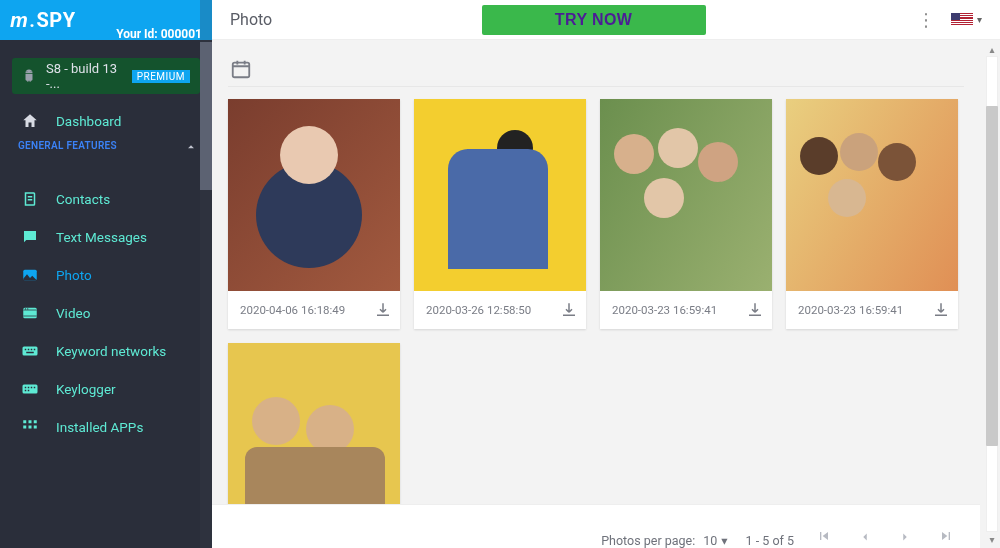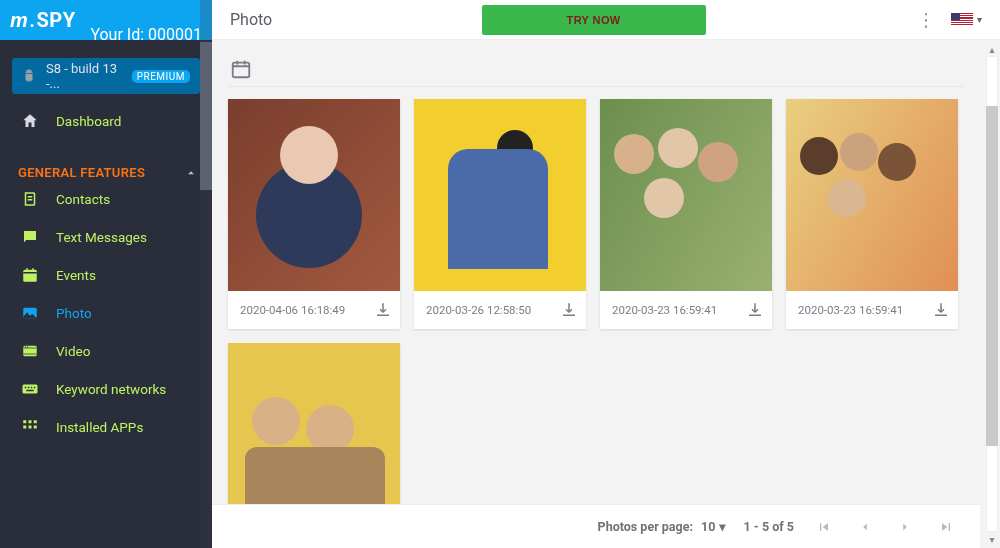--- a/index.html
+++ b/index.html
@@ -5,38 +5,38 @@
   * { box-sizing: border-box; margin: 0; padding: 0; }
   html, body { width: 1000px; height: 548px; overflow: hidden; font-family: "Segoe UI", Roboto, Arial, sans-serif; font-size: 14px; color: #3a3a3a; }
   body { display: flex; }
 
   
   .sidebar { width: 212px; height: 100%; background: #2a2e3a; color: #e5e7ec; display: flex; flex-direction: column; position: relative; }
   .topbar { height: 40px; background: #0ea5f0; display: flex; align-items: center; justify-content: space-between; padding: 0 10px; color: #fff; font-weight: 600; }
   .logo { display: flex; align-items: center; font-size: 20px; letter-spacing: 0.5px; }
   .logo .m { font-family: Arial; font-weight: 800; font-style: italic; }
   .logo .dot { margin: 0 1px; }
-  .userid { font-size: 16px; font-weight: 400; margin-top: 28px; }
-  .device-chip { margin: 18px 12px 8px 12px; height: 36px; background: #0369a1; border-radius: 3px; display: flex; align-items: center; padding: 0 10px; gap: 10px; font-size: 13px; color: #dfe2ea; cursor: pointer; }
-  .device-chip .chip-badge { background: #0ea5f0; color: #fff; font-size: 10px; padding: 1px 5px; border-radius: 5px; margin-left: -4px; letter-spacing: .5px; }
+  .userid { font-size: 12px; font-weight: 700; margin-top: 28px; }
+  .device-chip { margin: 18px 12px 8px 12px; height: 36px; background: #14532d; border-radius: 3px; display: flex; align-items: center; padding: 0 10px; gap: 10px; font-size: 13px; color: #dfe2ea; cursor: pointer; }
+  .device-chip .chip-badge { background: #0ea5f0; color: #fff; font-size: 10px; padding: 1px 5px; border-radius: 0; margin-left: -4px; letter-spacing: .5px; }
   .nav { flex: 1; overflow-y: auto; }
-  .nav-item { display: flex; align-items: center; gap: 16px; height: 38px; padding: 0 14px 0 20px; color: #bef264; cursor: pointer; font-size: 13.5px; }
+  .nav-item { display: flex; align-items: center; gap: 16px; height: 38px; padding: 0 14px 0 20px; color: #5eead4; cursor: pointer; font-size: 13.5px; }
   .nav-item.active { color: #0ea5f0; }
   .nav-item .ico { width: 20px; height: 20px; display: flex; align-items: center; justify-content: center; }
-  .nav-section { display: flex; align-items: flex-end; justify-content: space-between; height: 40px; padding: 0 14px 0 18px; color: #f97316; font-weight: 600; font-size: 13px; letter-spacing: .3px; cursor: pointer; }
+  .nav-section { display: flex; align-items: flex-start; justify-content: space-between; height: 40px; padding: 0 14px 0 18px; color: #3b82f6; font-weight: 600; font-size: 10px; letter-spacing: .3px; cursor: pointer; }
   .chev { transform: rotate(180deg); }
   .sb-scroll { position: absolute; right: 0; top: 0; bottom: 0; width: 12px; background: #3a3f4d40; }
   .sb-thumb { position: absolute; right: 0; top: 42px; width: 12px; height: 148px; background: #5c6272; }
 
   
   .main { flex: 1; height: 100%; background: #f3f3f3; position: relative; display: flex; flex-direction: column; }
   .header { height: 40px; background: #fff; display: flex; align-items: center; justify-content: space-between; padding: 0 18px; border-bottom: 1px solid #eee; }
   .header-left { font-size: 16px; color: #5a5d66; }
   .header-right { display: flex; align-items: center; gap: 14px; }
-  .try-btn { background: #3ab84b; color: #7f1d1d; border: none; height: 30px; width: 224px; font-weight: 700; font-size: 11px; letter-spacing: .4px; border-radius: 2px; cursor: pointer; }
+  .try-btn { background: #3ab84b; color: #4c1d95; border: none; height: 30px; width: 224px; font-weight: 700; font-size: 16px; letter-spacing: .4px; border-radius: 2px; cursor: pointer; }
   .vdots { color: #888; font-size: 18px; cursor: pointer; padding: 0 2px; }
   .flag { width: 22px; height: 14px; background: linear-gradient(#b22234 0 8%, #fff 8% 16%, #b22234 16% 24%, #fff 24% 32%, #b22234 32% 40%, #fff 40% 48%, #b22234 48% 56%, #fff 56% 64%, #b22234 64% 72%, #fff 72% 80%, #b22234 80% 88%, #fff 88% 100%); position: relative; }
   .flag::before { content: ""; position: absolute; left:0; top:0; width: 9px; height: 7px; background:#3c3b6e; }
   .flag-wrap { display:flex; align-items:center; gap:4px; cursor:pointer; }
   .caret { font-size: 10px; color:#666; }
 
   .content { flex:1; position: relative; overflow: hidden; }
   .content-inner { position:absolute; left:0; right:20px; top:0; bottom:0; overflow-y:auto; padding: 4px 0 70px 0; }
   .m-scroll { position:absolute; right:0; top:2px; bottom:2px; width:16px; background:#f3f3f3; }
   .m-track { position:absolute; right:2px; top:14px; bottom:14px; width:12px; background:#fff; border:1px solid #eee; }
@@ -48,21 +48,21 @@
   .cal-row { padding: 14px 18px 6px 18px; }
   .cal { width: 22px; height: 22px; color:#7a7d86; cursor:pointer; }
   .hr { height:1px; background:#e7e7e7; margin: 0 16px 12px 16px; }
 
   .grid { display:flex; flex-wrap:wrap; gap: 14px; padding: 0 0 0 16px; }
   .card { width: 172px; background:#fff; box-shadow: 0 1px 2px rgba(0,0,0,.12); }
   .thumb { width:172px; height:192px; display:flex; align-items:center; justify-content:center; overflow:hidden; }
   .meta { display:flex; align-items:center; justify-content:space-between; padding: 10px 8px 10px 12px; font-size: 11.5px; color:#7a7d86; }
   .dl { color:#7a7d86; cursor:pointer; }
 
-  .pager { position:absolute; left:0; right:20px; bottom:0; height:44px; background:#fff; display:flex; align-items:center; justify-content:flex-end; gap:18px; padding: 0 22px; color:#6f727b; font-size:12.5px; border-top:1px solid #eee;font-weight:bold; }
+  .pager { position:absolute; left:0; right:20px; bottom:0; height:44px; background:#fff; display:flex; align-items:flex-end; justify-content:flex-end; gap:18px; padding: 0 22px; color:#6f727b; font-size:12.5px; border-top:1px solid #eee; }
   .pp { display:flex; align-items:center; gap:8px; }
   .sel { display:flex; align-items:center; gap:4px; cursor:pointer; }
   .pg-btn { color:#b7bac2; cursor:pointer; padding:4px; font-size:15px; }
   svg { display:block; }
 
   
   .ph { width:100%; height:100%; }
   .p1 { background: linear-gradient(135deg,#7a3d2e,#a25a3f); position:relative; }
   .p1::after{content:"";position:absolute;left:30%;top:14%;width:58px;height:58px;border-radius:50%;background:#e9c9b1;box-shadow:0 60px 0 24px #2e3a5a;}
   .p2 { background:#f3ce2f; position:relative; }
@@ -130,30 +130,20 @@
           <span class="ico">
             <svg width="18" height="18" viewBox="0 0 24 24" fill="currentColor">
               <path d="M4 4h16v12H7l-3 3V4z"></path>
               <circle cx="8" cy="10" r="1"></circle>
               <circle cx="12" cy="10" r="1"></circle>
               <circle cx="16" cy="10" r="1"></circle>
             </svg>
           </span>
           <span>Text Messages</span>
         </div>
-        <div class="nav-item">
-          <span class="ico">
-            <svg width="18" height="18" viewBox="0 0 24 24" fill="currentColor">
-              <rect x="3" y="5" width="18" height="16" rx="2"></rect>
-              <path d="M3 9h18" stroke="#2a2e3a" stroke-width="2"></path>
-              <path d="M8 3v4M16 3v4" stroke="currentColor" stroke-width="2"></path>
-            </svg>
-          </span>
-          <span>Events</span>
-        </div>
         <div class="nav-item active">
           <span class="ico">
             <svg width="18" height="18" viewBox="0 0 24 24" fill="currentColor">
               <rect x="3" y="5" width="18" height="14" rx="2"></rect>
               <path d="M3 17l5-6 4 5 3-3 6 6H3z" fill="#2a2e3a"></path>
             </svg>
           </span>
           <span>Photo</span>
         </div>
         <div class="nav-item">
@@ -174,20 +164,36 @@
               <g fill="#2a2e3a">
                 <rect x="5" y="9" width="2" height="2"></rect>
                 <rect x="9" y="9" width="2" height="2"></rect>
                 <rect x="13" y="9" width="2" height="2"></rect>
                 <rect x="17" y="9" width="2" height="2"></rect>
                 <rect x="7" y="13" width="10" height="2"></rect>
               </g>
             </svg>
           </span>
           <span>Keyword networks</span>
+        </div>
+        <div class="nav-item">
+          <span class="ico">
+            <svg width="18" height="18" viewBox="0 0 24 24" fill="currentColor">
+              <rect x="2" y="6" width="20" height="12" rx="2"></rect>
+              <g fill="#2a2e3a">
+                <rect x="5" y="9" width="2" height="2"></rect>
+                <rect x="9" y="9" width="2" height="2"></rect>
+                <rect x="13" y="9" width="2" height="2"></rect>
+                <rect x="17" y="9" width="2" height="2"></rect>
+                <rect x="5" y="13" width="2" height="2"></rect>
+                <rect x="9" y="13" width="2" height="2"></rect>
+              </g>
+            </svg>
+          </span>
+          <span>Keylogger</span>
         </div>
         <div class="nav-item">
           <span class="ico">
             <svg width="18" height="18" viewBox="0 0 24 24" fill="currentColor">
               <rect x="3" y="3" width="4" height="4"></rect>
               <rect x="10" y="3" width="4" height="4"></rect>
               <rect x="17" y="3" width="4" height="4"></rect>
               <rect x="3" y="10" width="4" height="4"></rect>
               <rect x="10" y="10" width="4" height="4"></rect>
               <rect x="17" y="10" width="4" height="4"></rect>

